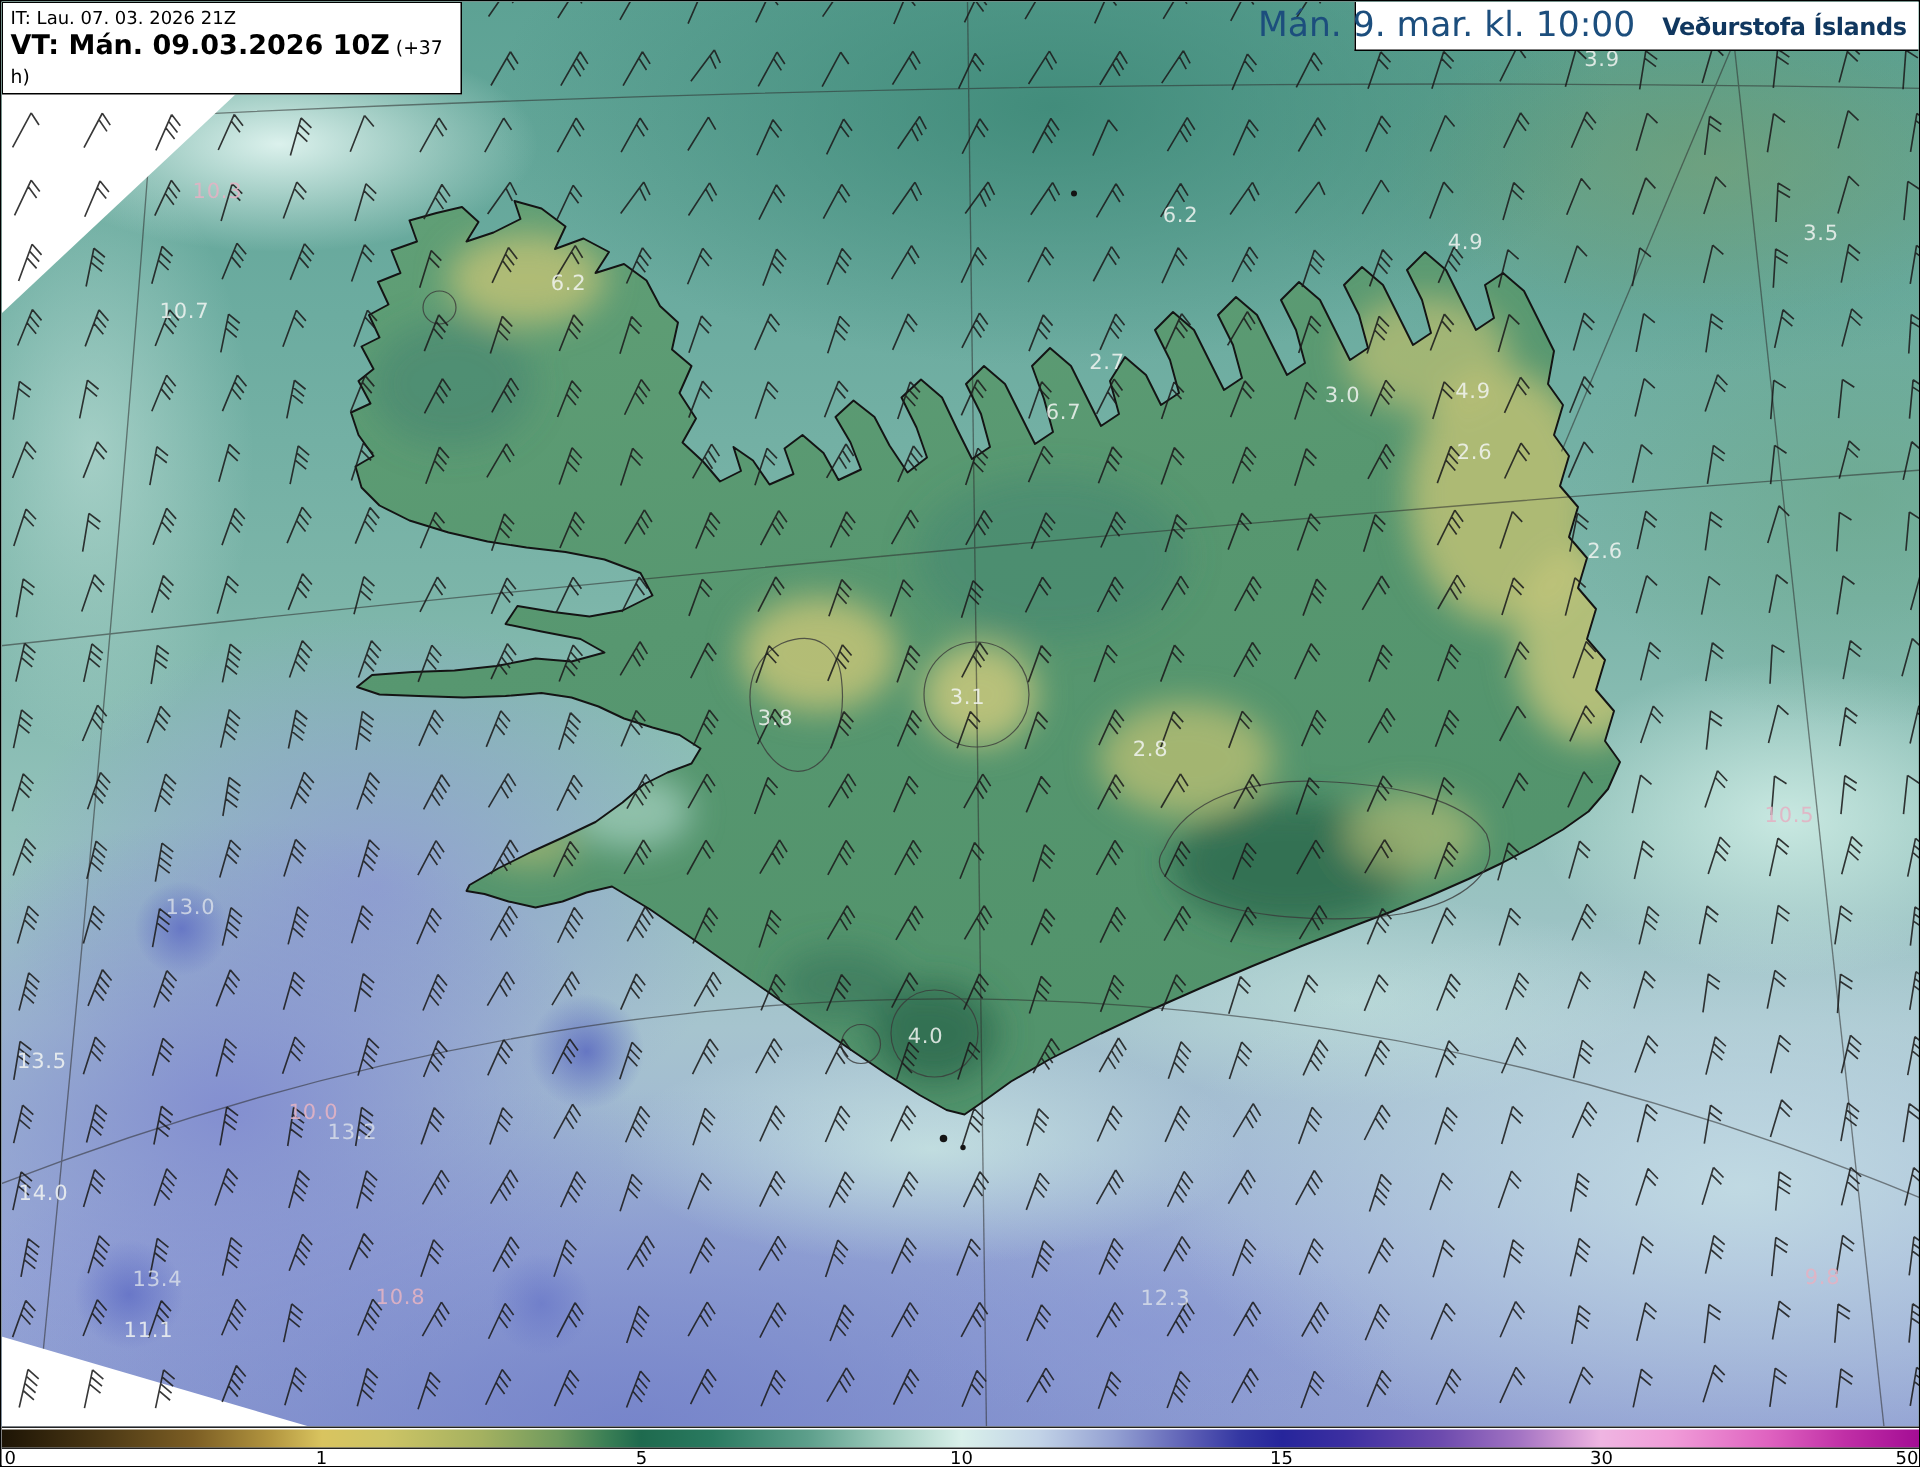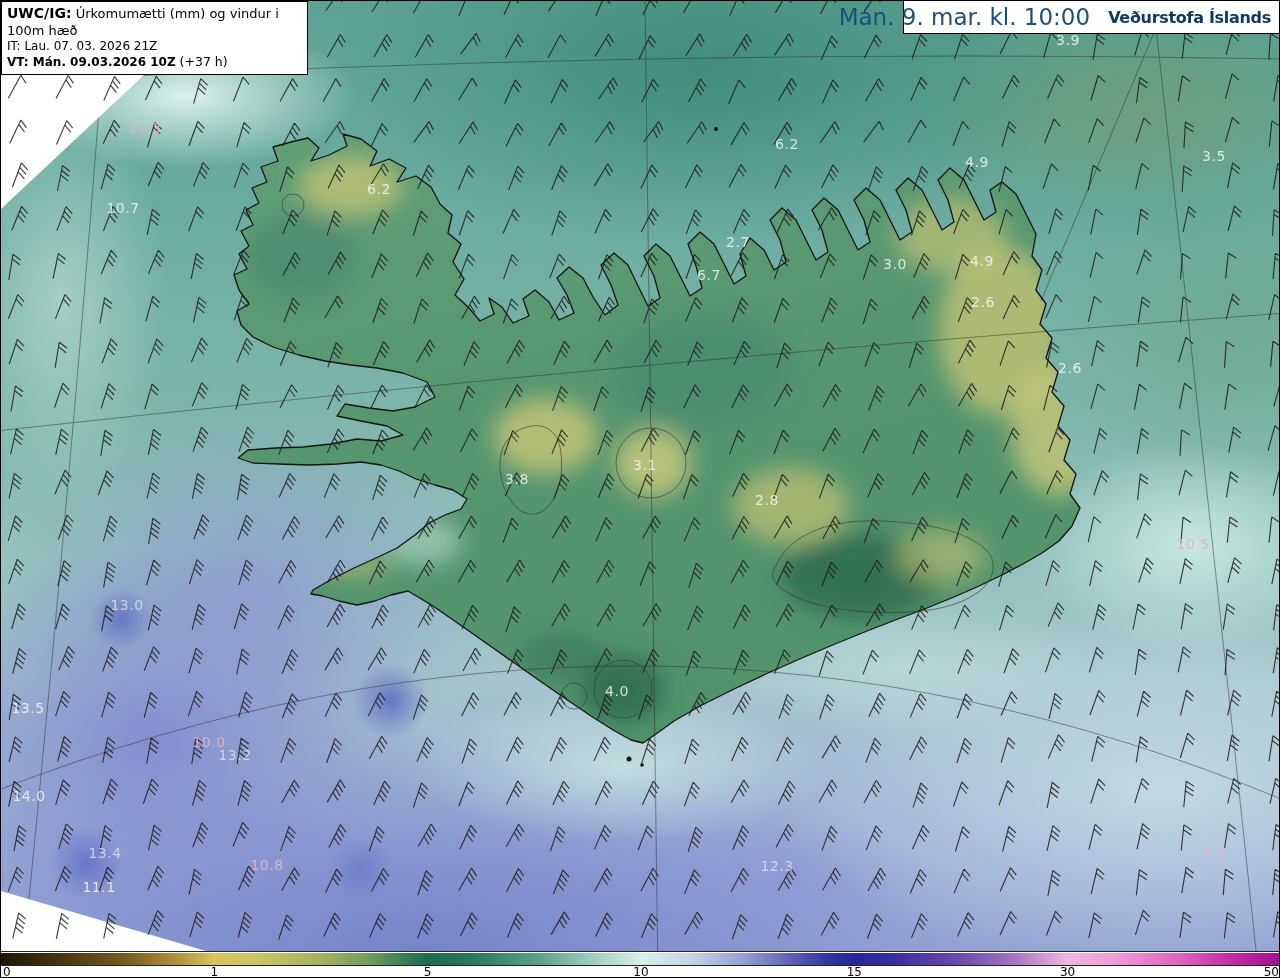--- a/index.html
+++ b/index.html
@@ -33,21 +33,21 @@
   
   .lbl{position:absolute;transform:translate(-50%,-50%);font-size:14px;letter-spacing:.5px;white-space:nowrap;}
   .lbl.white{color:#f2f5f2;opacity:.85;}
   .lbl.pink{color:#e3b3c4;opacity:.9;}
   .lbl.gray{color:#dde2ea;opacity:.8;}
   
   #info-box{position:absolute;left:0;top:0;width:307px;box-sizing:border-box;background:#fff;
             border:1px solid #000;padding:3px 7px 4px 5px;line-height:1.25;}
   #info-box .t1{font-size:13px;} #info-box .t1 b{font-size:14px;}
   #info-box .t2{font-size:12px;}
-  #info-box .t3{font-size:12.5px;} #info-box .t3 b{font-size:12px;}
+  #info-box .t3{font-size:12.5px;} #info-box .t3 b{font-size:18px;}
   #date-box{position:absolute;right:0;top:0;height:33px;width:376px;box-sizing:border-box;background:#fff;
             border-left:1px solid #000;border-bottom:1px solid #000;display:flex;align-items:center;
             justify-content:flex-end;gap:9px;padding:0 8px 0 10px;}
   #date-box .dt{font-size:23px;color:#1c4e7d;white-space:nowrap;}
   #date-box .org{font-size:16px;font-weight:bold;color:#10375f;letter-spacing:-.3px;white-space:nowrap;}
   
   #colorbar{position:absolute;left:0;top:950px;width:1280px;height:28px;background:#fff;border-top:1px solid #222;}
   #cbar-grad{position:absolute;left:0;top:1px;width:1280px;height:12px;border-bottom:1px solid #222;}
   #cbar-ticks{position:absolute;left:0;top:13px;width:1280px;height:15px;font-size:12px;color:#000;}
   .cbtick{position:absolute;top:0;transform:translateX(-50%);}
@@ -159,21 +159,20 @@
         <div class="lbl gray" style="left: 104px; top: 852px;">13.4</div>
         <div class="lbl pink" style="left: 266px; top: 864px;">10.8</div>
         <div class="lbl white" style="left: 98px; top: 886px;">11.1</div>
         <div class="lbl gray" style="left: 776px; top: 865px;">12.3</div>
         <div class="lbl white" style="left: 616px; top: 690px;">4.0</div>
         <div class="lbl pink" style="left: 1214px; top: 851px;">9.8</div>
       </div>
   </div>
 
   <div id="info-box">
-    <div class="t1"><b>UWC/IG:</b><span> Úrkomumætti (mm) og vindur i 100m hæð</span></div>
     <div class="t2">IT: Lau. 07. 03. 2026 21Z</div>
     <div class="t3"><b>VT: Mán. 09.03.2026 10Z</b><span> (+37 h)</span></div>
   </div>
 
   <div id="date-box">
     <span class="dt">Mán. 9. mar. kl. 10:00</span>
     <svg width="27" height="27" viewBox="-14 -14 28 28">
       <g>
         <polygon points="0,-12 4.5,-3.5 -4.5,-3.5" fill="#10375f" transform="rotate(45)"></polygon>
         <polygon points="0,-12 4.5,-3.5 -4.5,-3.5" fill="#3e86bd" transform="rotate(135)"></polygon>

